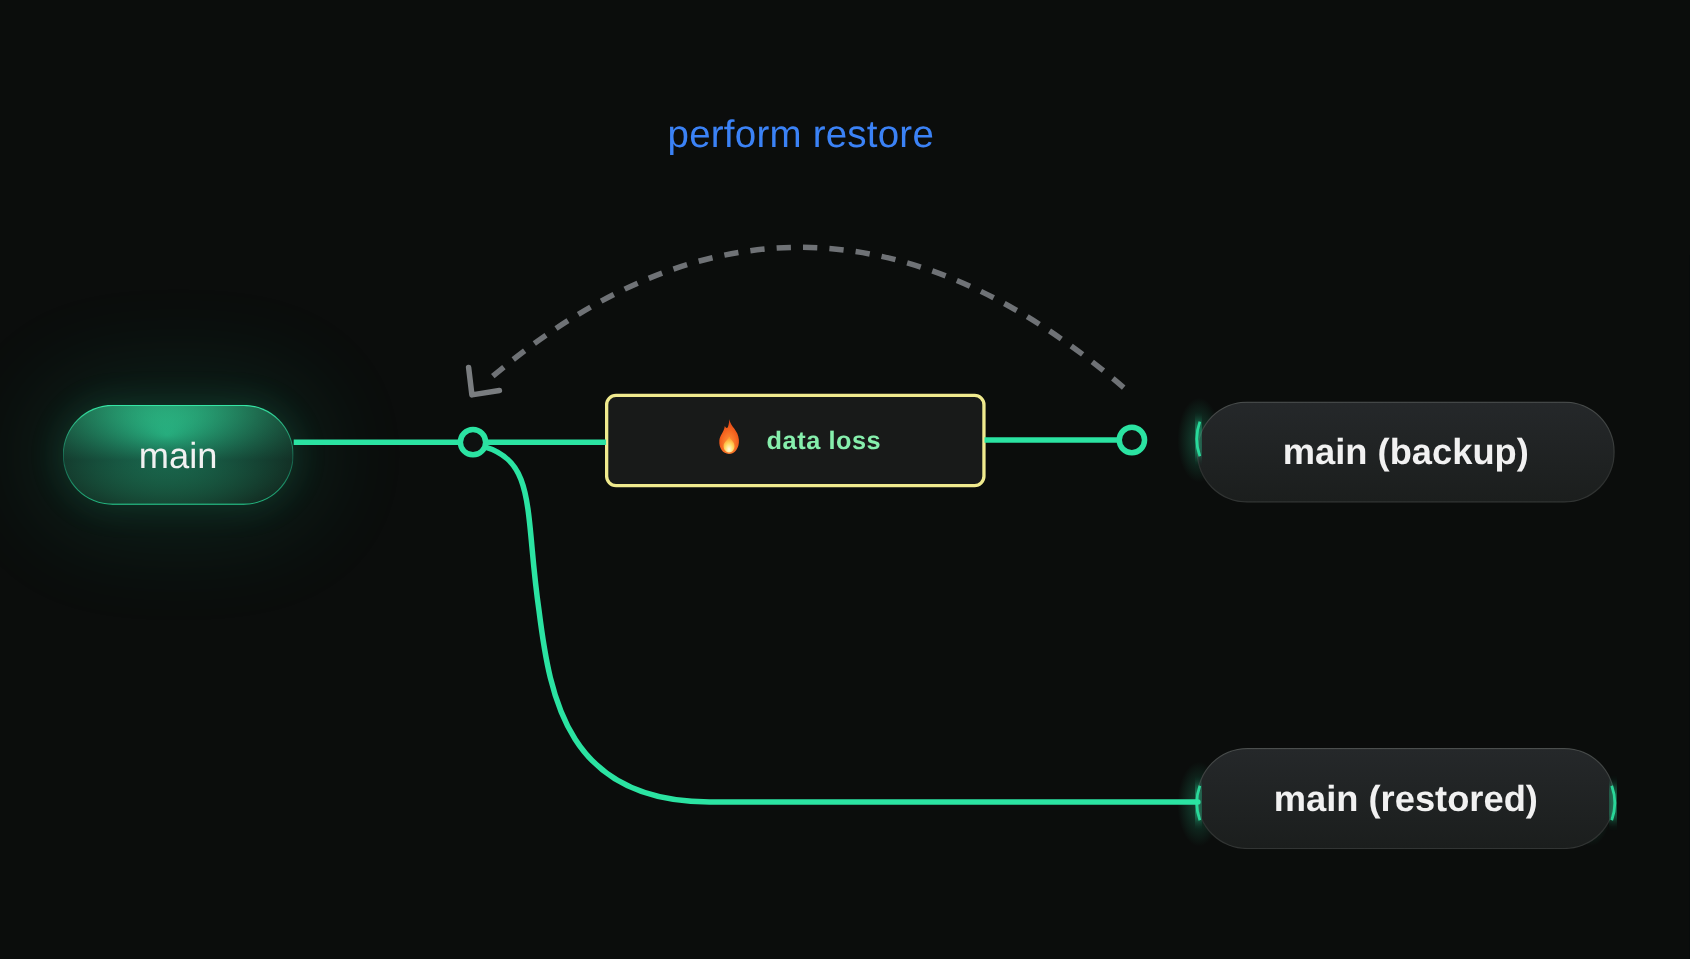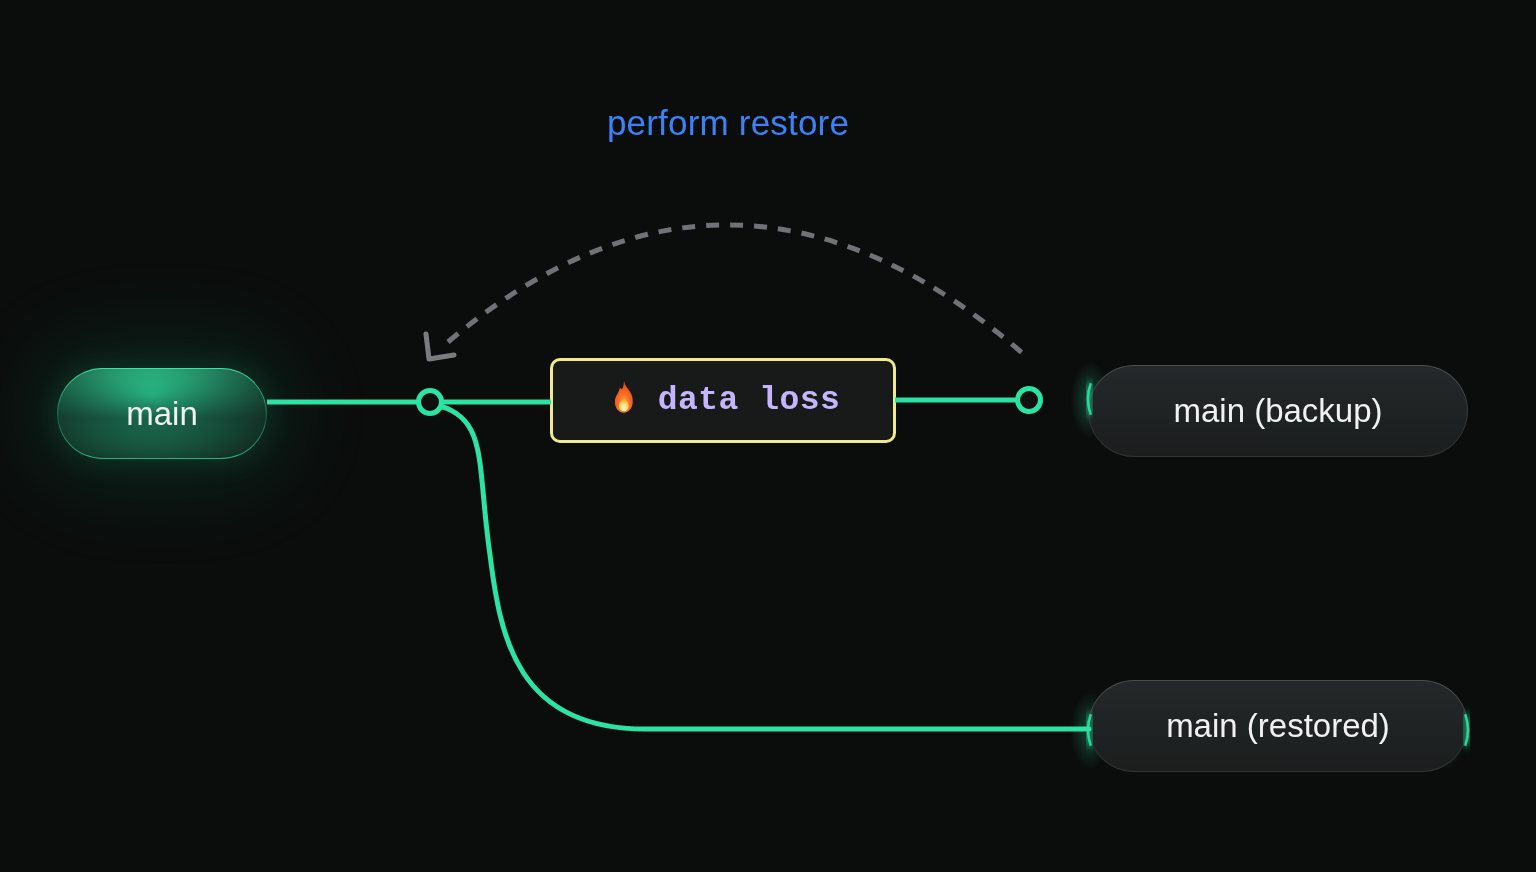--- a/index.html
+++ b/index.html
@@ -48,20 +48,21 @@
     background:
       radial-gradient(120% 150% at 45% 30%, rgba(43, 227, 162, 0.22) 0%, rgba(16, 24, 20, 0.95) 62%, #0d1210 100%) padding-box,
       linear-gradient(180deg, #36e7a5 0%, #17604a 55%, #23b57f 100%) border-box;
     box-shadow: 0 0 90px 28px rgba(43, 227, 162, 0.10), 0 0 30px 4px rgba(43, 227, 162, 0.12);
   }
   .pill-gray {
     border: 1.5px solid transparent;
     background:
       linear-gradient(180deg, #25282a 0%, #1b1e1d 100%) padding-box,
       linear-gradient(180deg, #4b4f4e 0%, #2e3130 70%, #323534 100%) border-box;
+    font-weight: bold;
   }
   .pill-backup   { left: 1088px; top: 353px; width: 380px; height: 92px; }
   .pill-restored { left: 1088px; top: 668px; width: 380px; height: 92px; }
 
   
   .edge-glow {
     width: 56px; height: 110px;
     border-radius: 50%;
     background: radial-gradient(closest-side, rgba(43,227,162,0.28), rgba(43,227,162,0.0) 70%);
     pointer-events: none;
@@ -76,23 +77,23 @@
     box-sizing: border-box;
     background: #181a19;
     border: 3px solid #f0ea8e;
     border-radius: 10px;
     display: flex;
     align-items: center;
     justify-content: center;
     gap: 16px;
   }
   .event-label {
-    color: #c4b5fd;
-    font-family: Liberation Mono, monospace;
-    font-size: 33px;
+    color: #86efac;
+    font-family: Liberation Sans, sans-serif;
+    font-size: 23px;
     font-weight: 700;
     letter-spacing: 0.5px;
   }
 
   svg.wires {
     left: 0; top: 0;
     pointer-events: none;
   }
 </style>
 </head>

